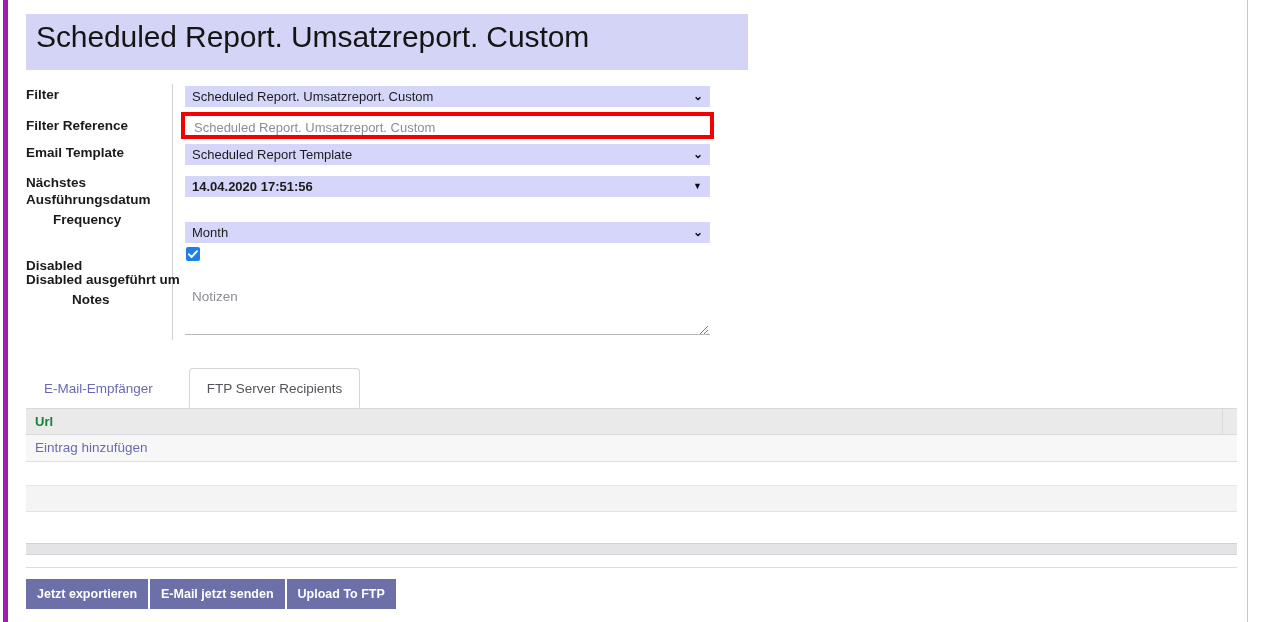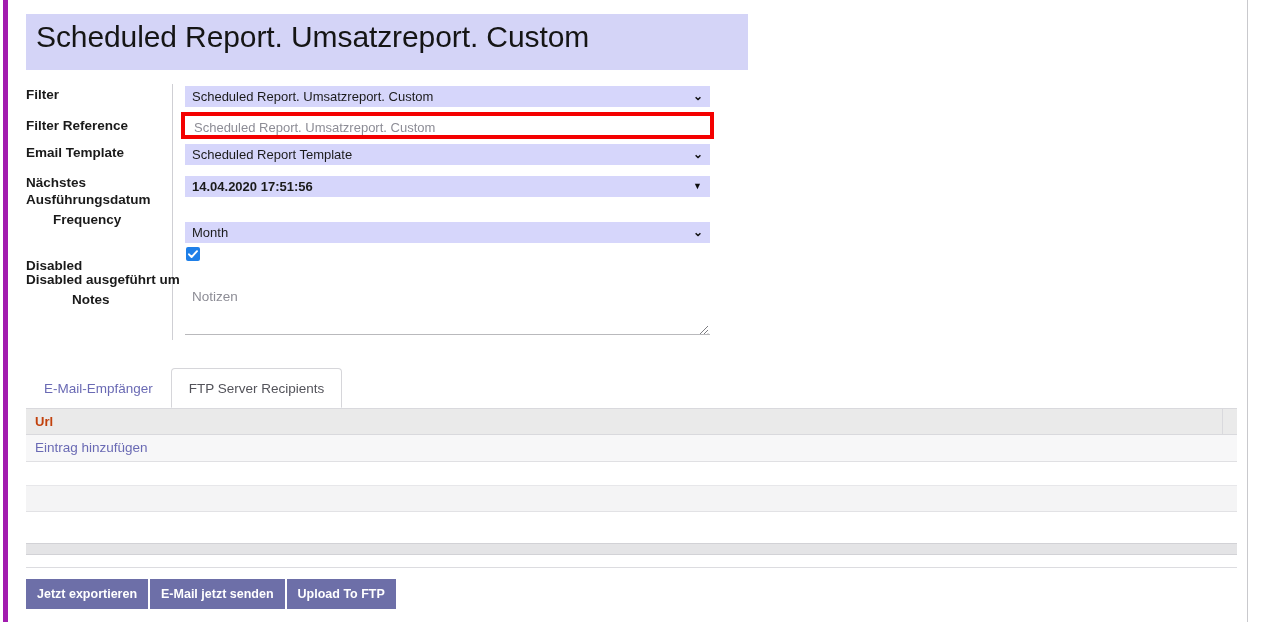--- a/index.html
+++ b/index.html
@@ -195,20 +195,21 @@
   }
 
   
   #tabs {
     position: absolute;
     left: 18px;
     top: 368px;
     height: 40px;
     display: flex;
     align-items: flex-end;
+    gap: 18px;
   }
   .tab {
     font-size: 13.5px;
     color: #6a6ab4;
     padding: 11px 17px 11px 17px;
     box-sizing: border-box;
     height: 40px;
     line-height: 18px;
     white-space: nowrap;
     background: transparent;
@@ -239,21 +240,21 @@
     border-top: 1px solid #d9d9dd;
     border-bottom: 1px solid #d9d9dd;
     box-sizing: border-box;
   }
   #table-head .th {
     position: absolute;
     left: 9px;
     top: 5px;
     font-size: 13px;
     font-weight: bold;
-    color: #c2410c;
+    color: #15803d;
   }
   #head-col-divider {
     position: absolute;
     right: 14px;
     top: 0;
     width: 1px;
     height: 25px;
     background: #d9d9dd;
   }
   #row-add {

